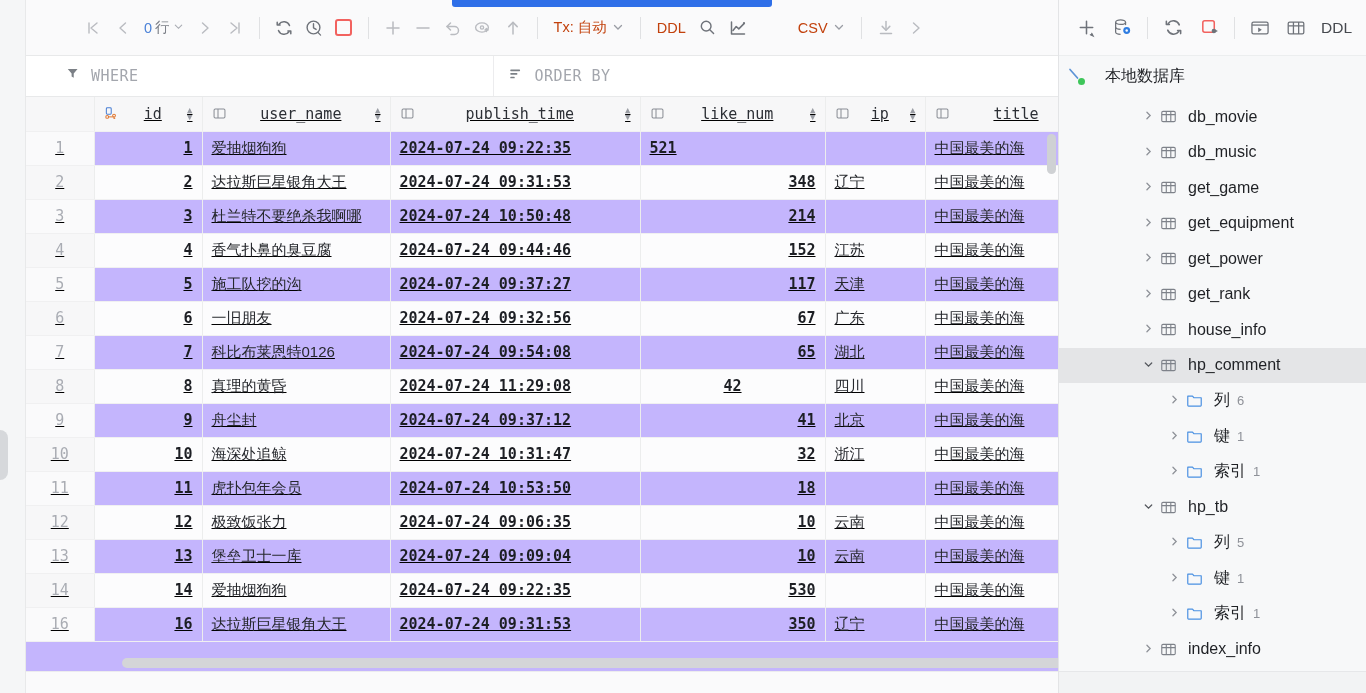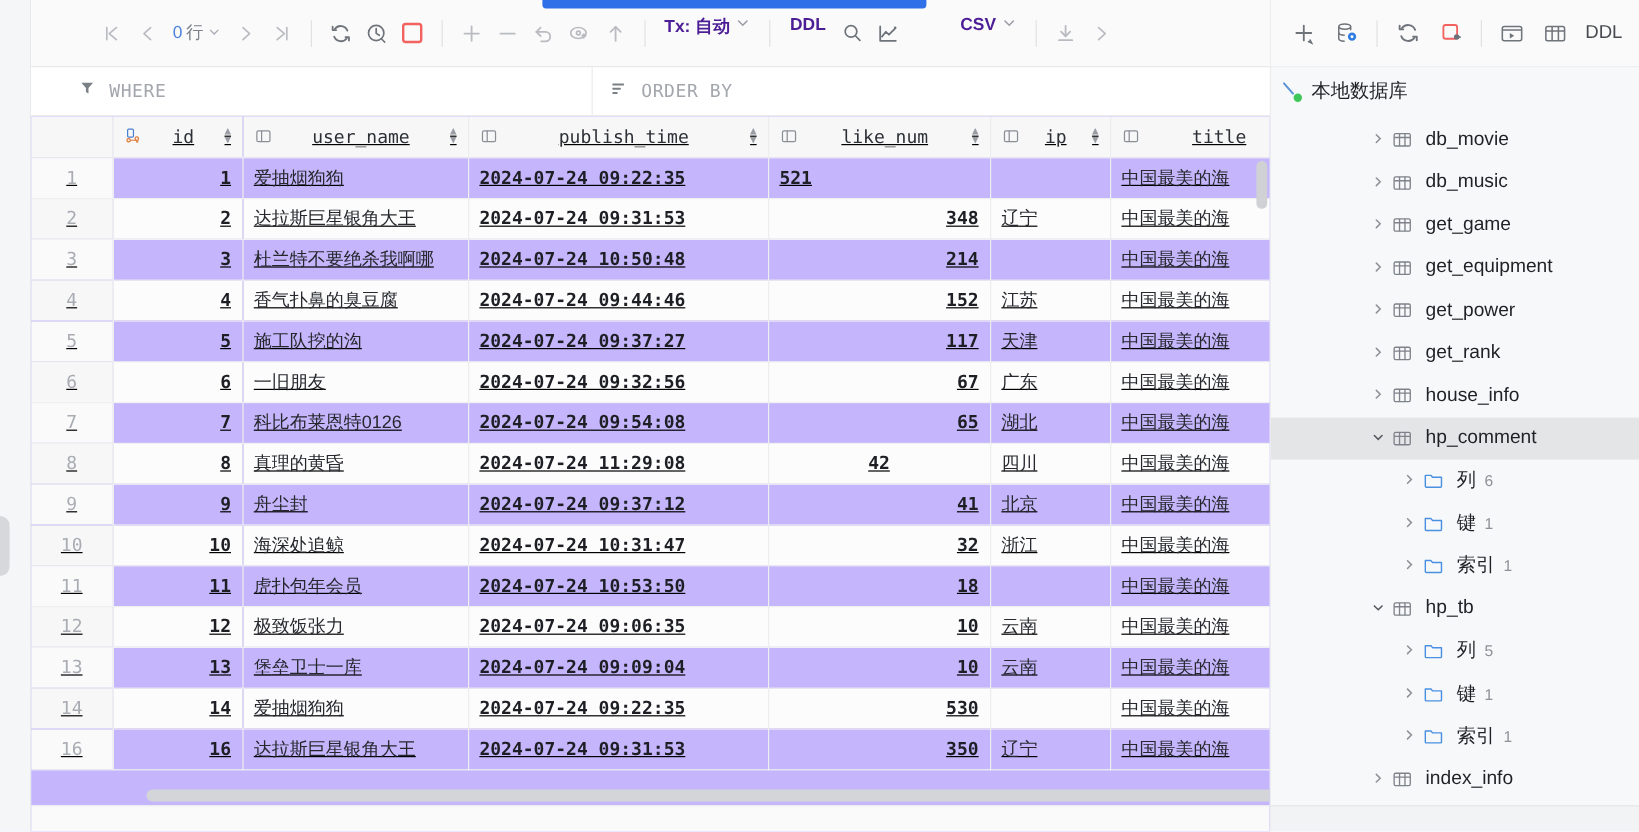--- a/index.html
+++ b/index.html
@@ -58,25 +58,24 @@
   .tb-btn {
     display: flex; align-items: center; justify-content: center;
     height: 30px; min-width: 30px;
     color: #b9bbc0;
     cursor: pointer;
     padding: 0 5px;
   }
   .tb-btn.dark { color: #6f737a; }
   .tb-sep { width: 1px; height: 22px; background: #e0e1e3; margin: 0 9px; }
   .tb-text {
-    font-size: 14.5px; color: #4c1d95;
-    display: flex; align-items: flex-start; gap: 5px;
+    font-size: 14.5px; color: #c2410c;
+    display: flex; align-items: center; gap: 5px;
     padding: 0 7px; height: 30px; cursor: pointer;
     white-space: nowrap;
-    font-weight: bold;
   }
   .rows-label { font-size: 14.5px; color: #7d8189; display: flex; align-items: center; gap: 3px; padding: 0 6px; }
   .rows-label b { font-weight: 400; color: #4b82d8; }
   .caret { font-size: 10px; color: #a9acb3; }
   .stop-sq {
     width: 17px; height: 17px;
     border: 2px solid #f2625f; border-radius: 3px;
   }
 
   
@@ -206,21 +205,21 @@
     display: flex; align-items: center; justify-content: center;
     color: #6f737a; cursor: pointer;
   }
   .sb-sep { width:1px; height: 22px; background:#e0e1e3; margin: 0 6px; }
   .sb-ddl {
     font-size: 15.5px; color: #46494f; padding: 0 6px; cursor: pointer;
     font-family: "Liberation Sans", sans-serif;
   }
 
   .db-root {
-    display: flex; align-items: center; gap: 4px;
+    display: flex; align-items: center; gap: 16px;
     padding: 10px 0 10px 8px;
     font-size: 16px; color: #1f2125;
     cursor: pointer;
   }
   .tree { flex: 1; overflow: hidden; padding-top: 2px; }
   .node {
     display: flex; align-items: center;
     height: 35.5px;
     font-size: 16px;
     color: #1f2125;

